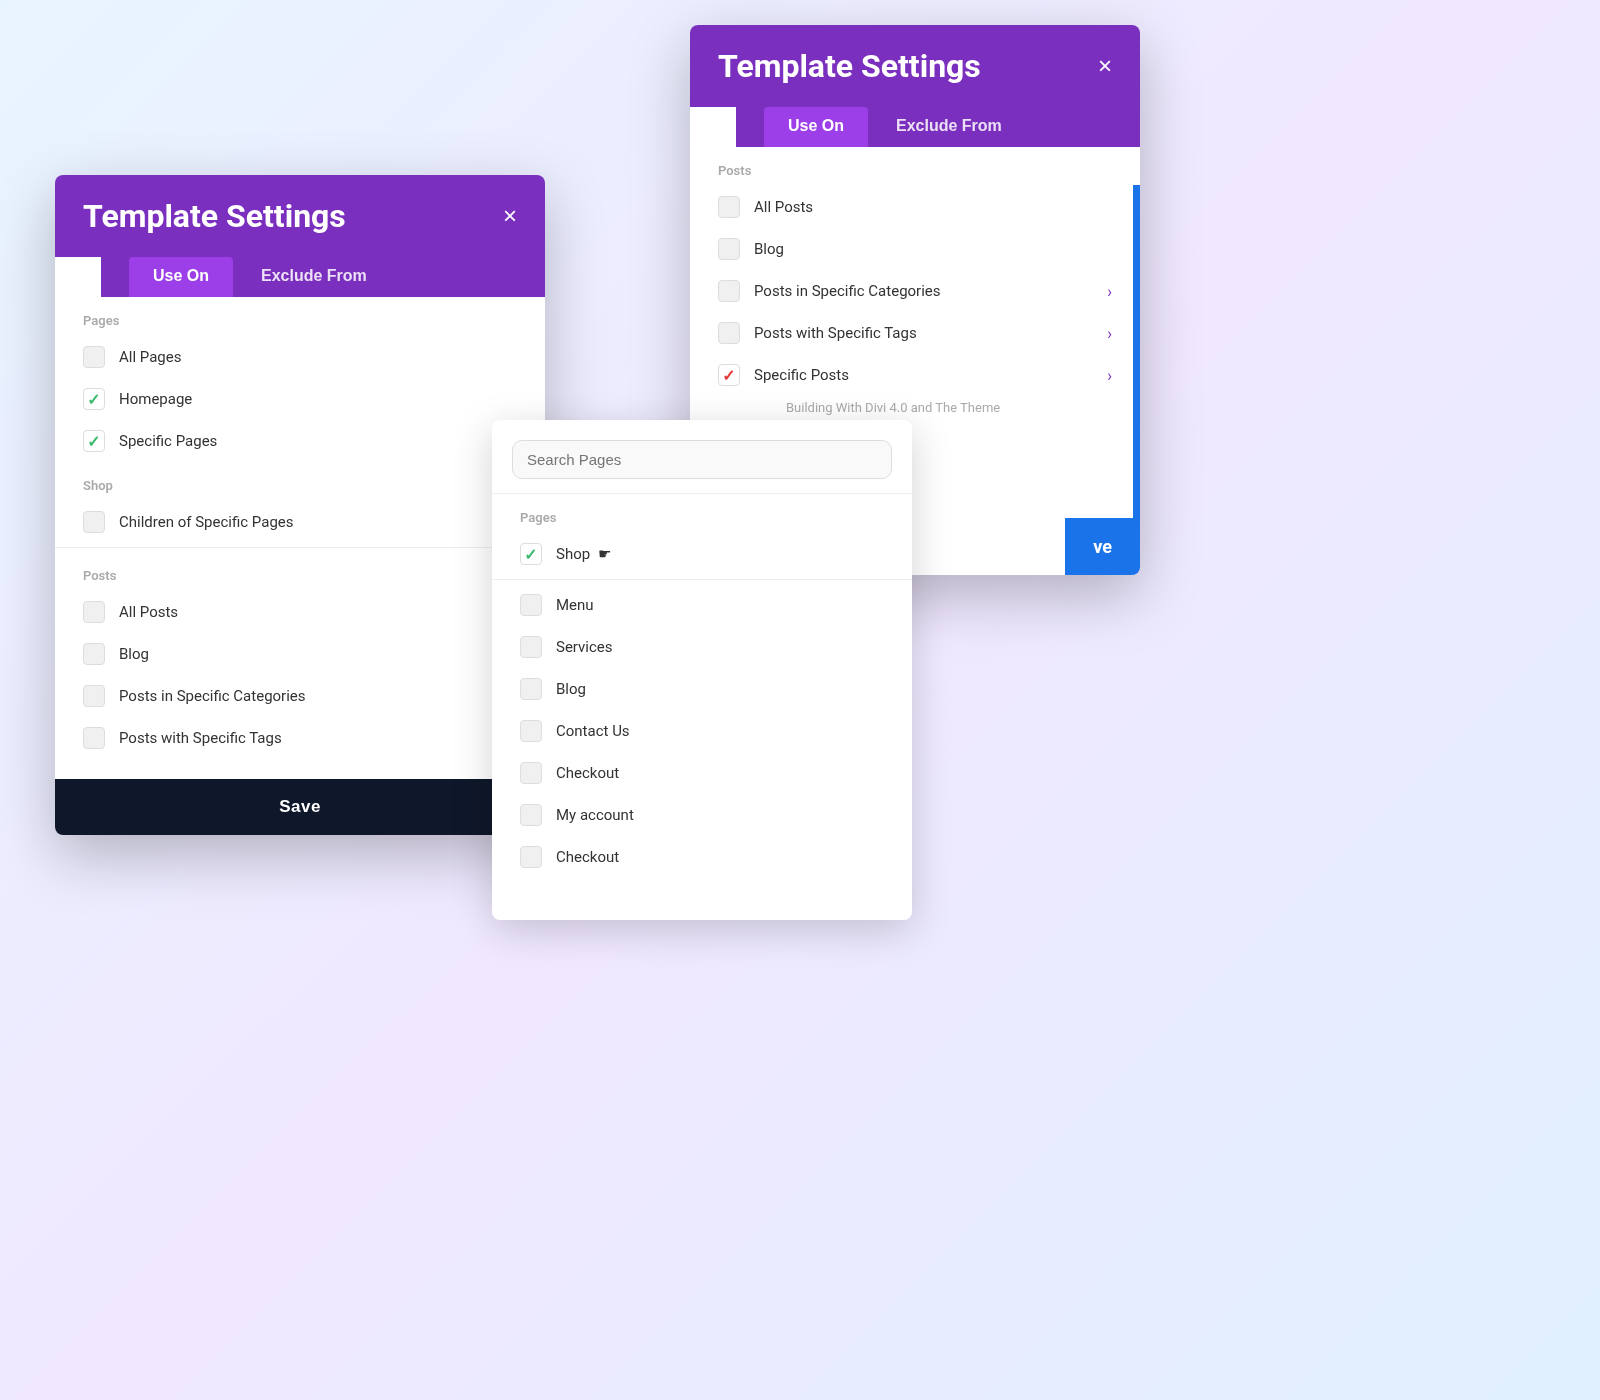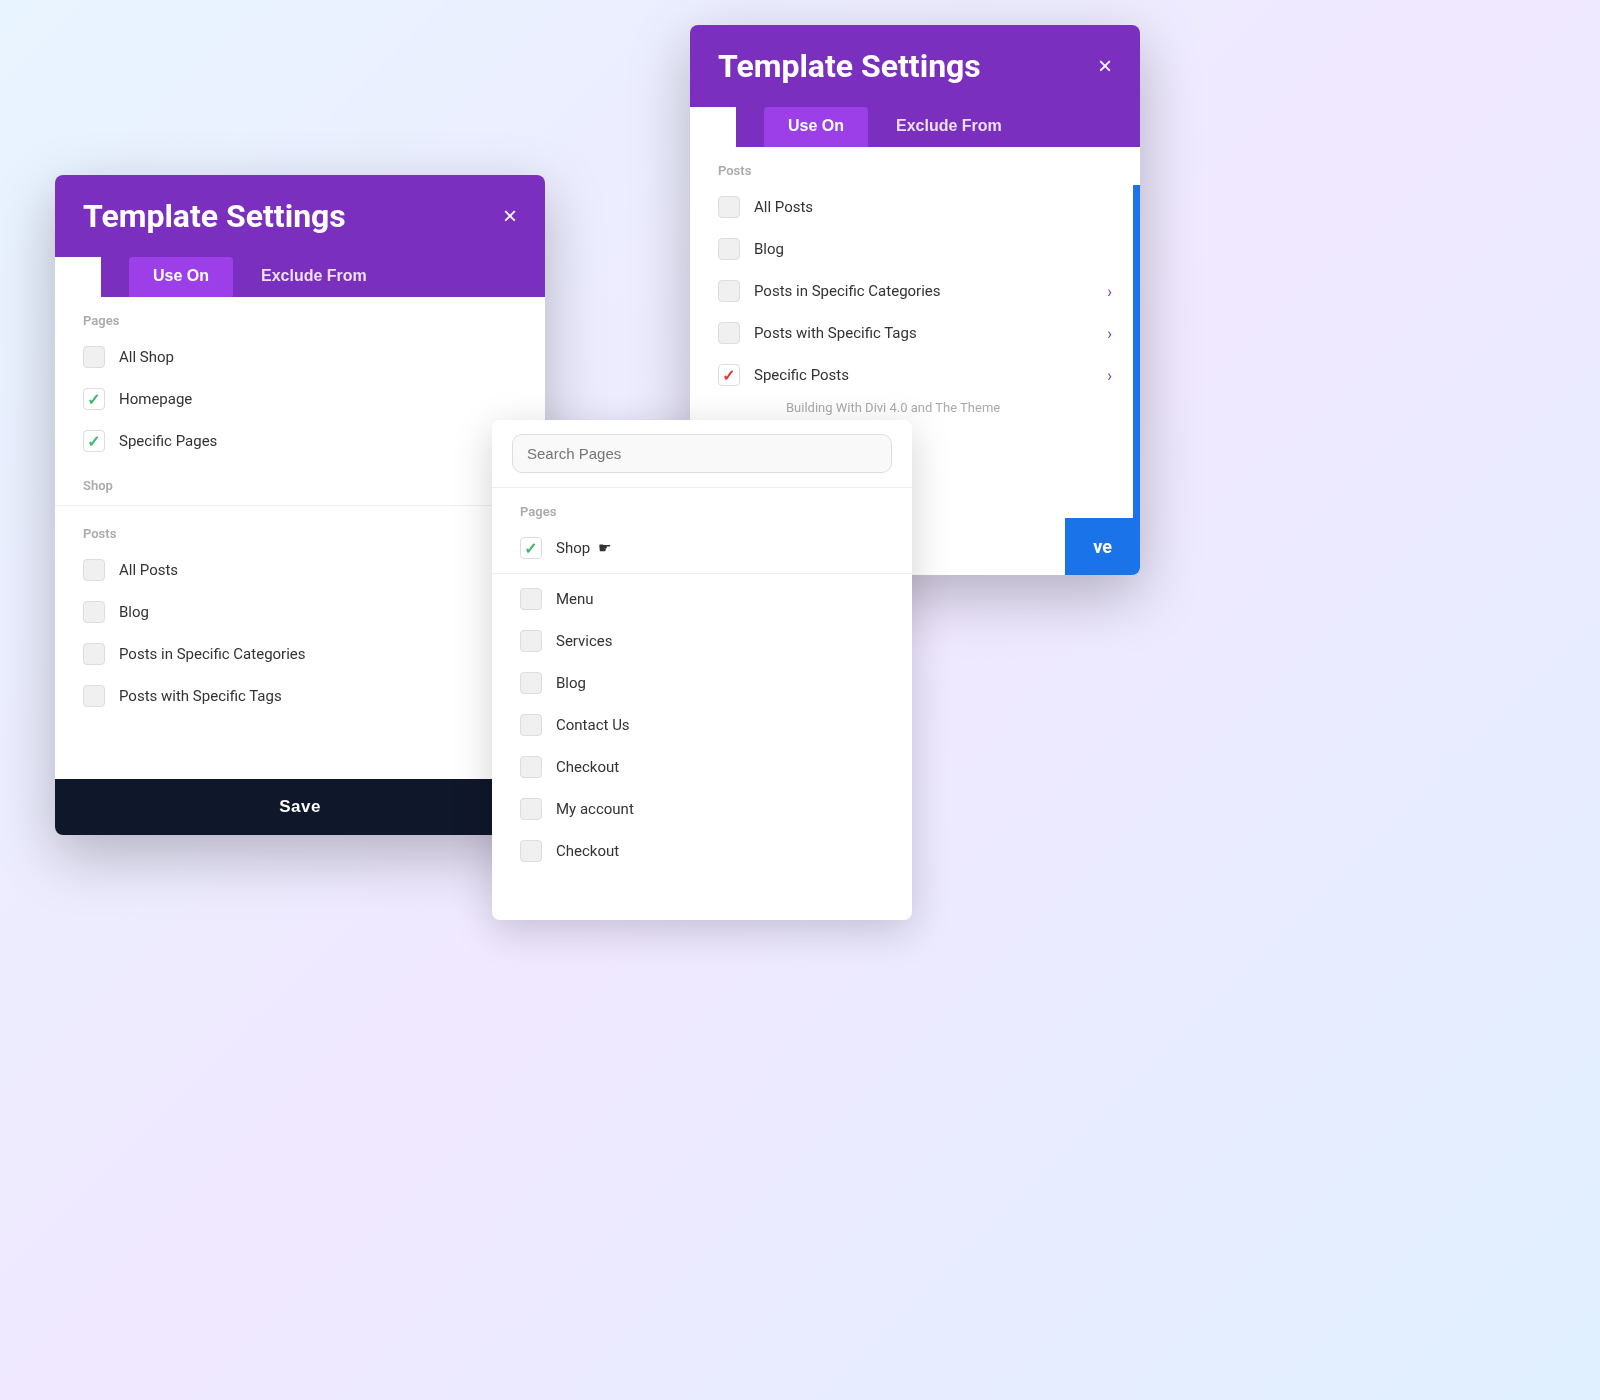--- a/index.html
+++ b/index.html
@@ -196,20 +196,21 @@
 
     .search-input {
       width: 100%;
       padding: 10px 14px;
       border: 1px solid #ddd;
       border-radius: 10px;
       font-size: 15px;
       color: #999;
       outline: none;
       background: #f9f9f9;
+      margin-top: 6px;
     }
 
     
     #modal3 .modal-body::-webkit-scrollbar-thumb { background: #1a73e8; }
 
     
     .blue-bar {
       position: absolute;
       right: 0;
       top: 160px;
@@ -243,37 +244,42 @@
   </div>
   <div class="modal-tabs">
     <button class="tab-btn active">Use On</button>
     <button class="tab-btn inactive">Exclude From</button>
   </div>
   <div class="modal-body">
 
     <div class="section-label">Pages</div>
     <div class="list-item">
       <div class="checkbox"></div>
-      <span class="item-label">All Shop</span>
+      <span class="item-label">All Pages</span>
     </div>
     <div class="list-item">
       <div class="checkbox checked">
         <span class="checkmark">✓</span>
       </div>
       <span class="item-label">Homepage</span>
     </div>
     <div class="list-item">
       <div class="checkbox checked">
         <span class="checkmark">✓</span>
       </div>
       <span class="item-label">Specific Pages</span>
       <span class="item-arrow">›</span>
     </div>
 
     <div class="section-label">Shop</div>
+    <div class="list-item">
+      <div class="checkbox"></div>
+      <span class="item-label">Children of Specific Pages</span>
+      <span class="item-arrow">›</span>
+    </div>
 
     <div class="divider"></div>
 
     <div class="section-label">Posts</div>
     <div class="list-item">
       <div class="checkbox"></div>
       <span class="item-label">All Posts</span>
     </div>
     <div class="list-item">
       <div class="checkbox"></div>

